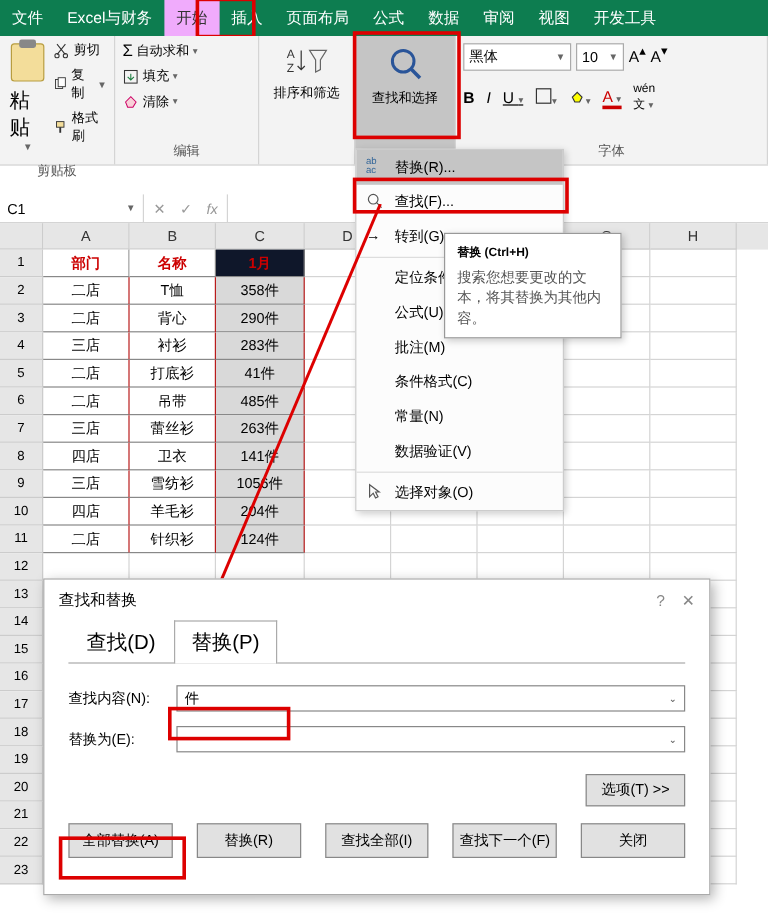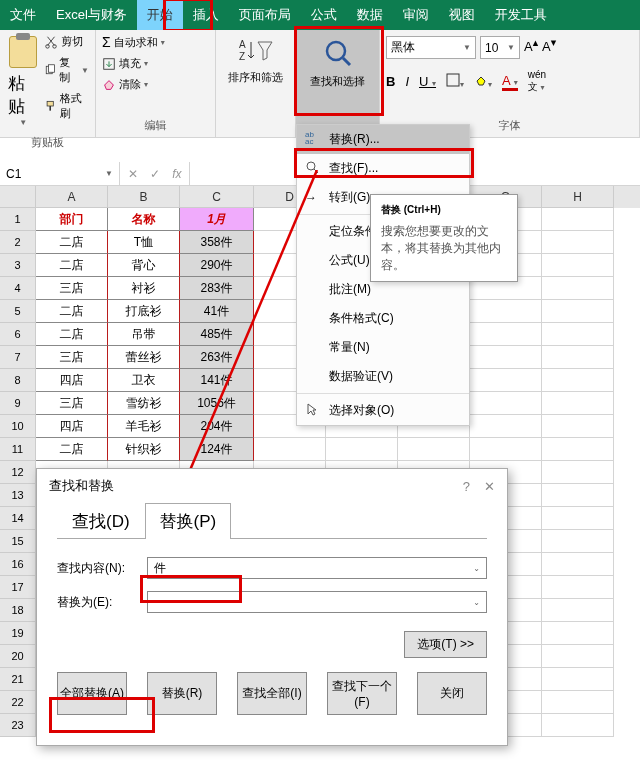--- a/index.html
+++ b/index.html
@@ -1,21 +1,21 @@
 <!DOCTYPE html>
 <html><head>
   <meta charset="utf-8">
   <style>
     * { margin: 0; padding: 0; box-sizing: border-box; }
     body { font-family: "Microsoft YaHei", Arial, sans-serif; font-size: 12px; background: #fff; width: 640px; height: 764px; overflow: hidden; position: relative; }
     
     
     .menubar { background: #0d7d50; height: 30px; display: flex; align-items: stretch; color: #fff; }
     .menubar-item { padding: 0 10px; display: flex; align-items: center; cursor: pointer; font-size: 13px; }
-    .menubar-item.active { background: #7dd3fc; color: #333; position: relative; }
+    .menubar-item.active { background: #f0abfc; color: #333; position: relative; }
     .red-box-menu { position: absolute; border: 3px solid #dd0000; top: -2px; left: 163px; width: 50px; height: 34px; }
     
     
     .ribbon { background: #f3f3f3; height: 108px; border-bottom: 1px solid #d4d4d4; display: flex; position: relative; }
     .ribbon-group { border-right: 1px solid #d4d4d4; display: flex; flex-direction: column; justify-content: space-between; }
     .ribbon-group-label { text-align: center; font-size: 11px; color: #555; padding: 2px 0 4px; }
     .ribbon-content { flex: 1; display: flex; align-items: flex-start; padding: 4px 6px; }
     
     .clipboard-group { width: 96px; }
     .paste-btn { display: flex; flex-direction: column; align-items: center; cursor: pointer; padding: 2px; }
@@ -75,25 +75,25 @@
     .col-header { border-right: 1px solid #ccc; border-bottom: 1px solid #ccc; text-align: center; font-size: 12px; display: flex; align-items: center; justify-content: center; color: #333; background: #e6e6e6; }
     .col-a, .col-b { width: 72px; }
     .col-c { width: 74px; }
     .col-d, .col-e, .col-f, .col-g, .col-h { width: 72px; }
     
     .row { display: flex; height: 23px; }
     .row-header { width: 36px; background: #e6e6e6; border-right: 1px solid #ccc; border-bottom: 1px solid #ccc; display: flex; align-items: center; justify-content: center; font-size: 11px; }
     .cell { border-right: 1px solid #d4d4d4; border-bottom: 1px solid #d4d4d4; display: flex; align-items: center; justify-content: center; font-size: 12px; }
     .data-cell { border-right: 1px solid #b91c1c; border-bottom: 1px solid #888; }
     .header-cell { background: #fff; color: #c00; font-weight: bold; border-right: 1px solid #888; border-bottom: 1px solid #888; }
-    .col-c.header-cell { background: #f0abfc; font-style: italic; }
+    .col-c.header-cell { background: #0f172a; }
     .col-c.data-cell { background: #d9d9d9; }
     
     
-    .dialog { position: absolute; bottom: 18px; left: 36px; width: 472px; background: #fff; border: 1px solid #aaa; box-shadow: 3px 3px 10px rgba(0,0,0,0.3); z-index: 20; }
+    .dialog { position: absolute; bottom: 18px; left: 36px; width: 556px; background: #fff; border: 1px solid #aaa; box-shadow: 3px 3px 10px rgba(0,0,0,0.3); z-index: 20; }
     .dialog-title { padding: 8px 12px; font-size: 13px; display: flex; justify-content: space-between; align-items: center; }
     .dialog-close { display: flex; gap: 14px; }
     .dialog-body { padding: 0 20px 20px; }
     .tabs { display: flex; border-bottom: 1px solid #aaa; }
     .tab { padding: 6px 14px; font-size: 17px; cursor: pointer; border: 1px solid transparent; border-bottom: none; margin-bottom: -1px; }
     .tab.active { background: #fff; border-color: #aaa; }
     .dialog-content { padding: 18px 0 10px; }
     .field-row { display: flex; align-items: center; gap: 10px; margin-bottom: 12px; }
     .field-label { width: 80px; font-size: 12px; }
     .field-input { flex: 1; border: 1px solid #888; padding: 3px 6px; font-size: 12px; height: 22px; background: #fff; display: flex; justify-content: space-between; align-items: center; }

